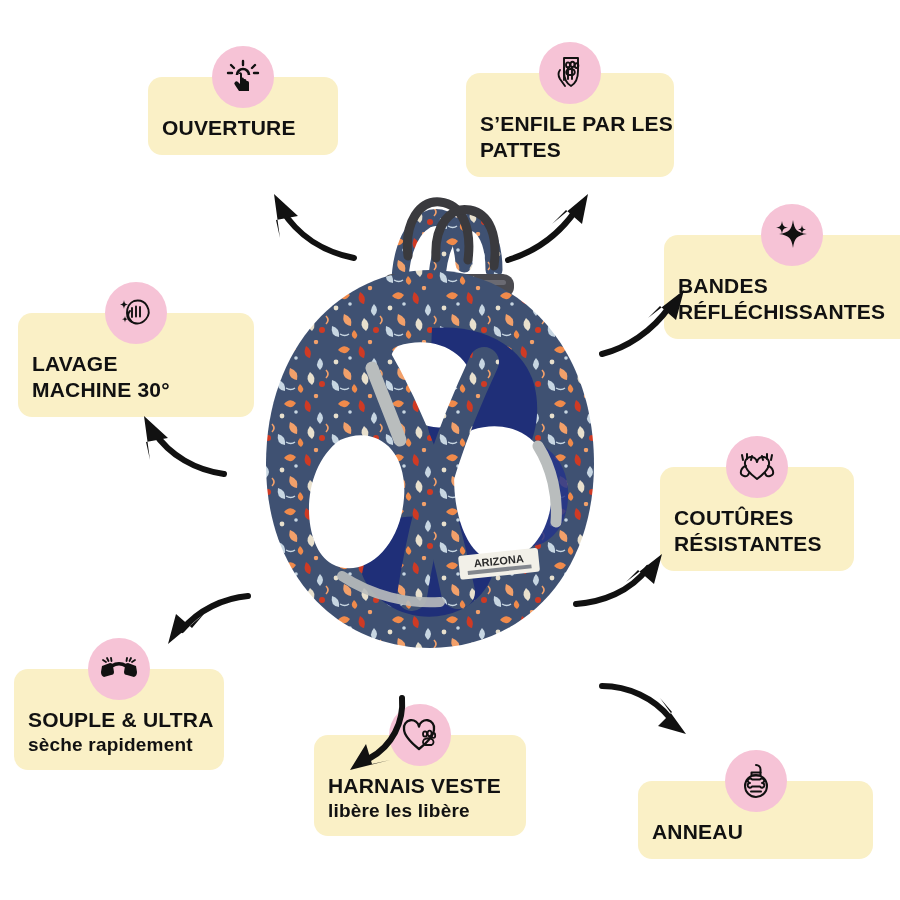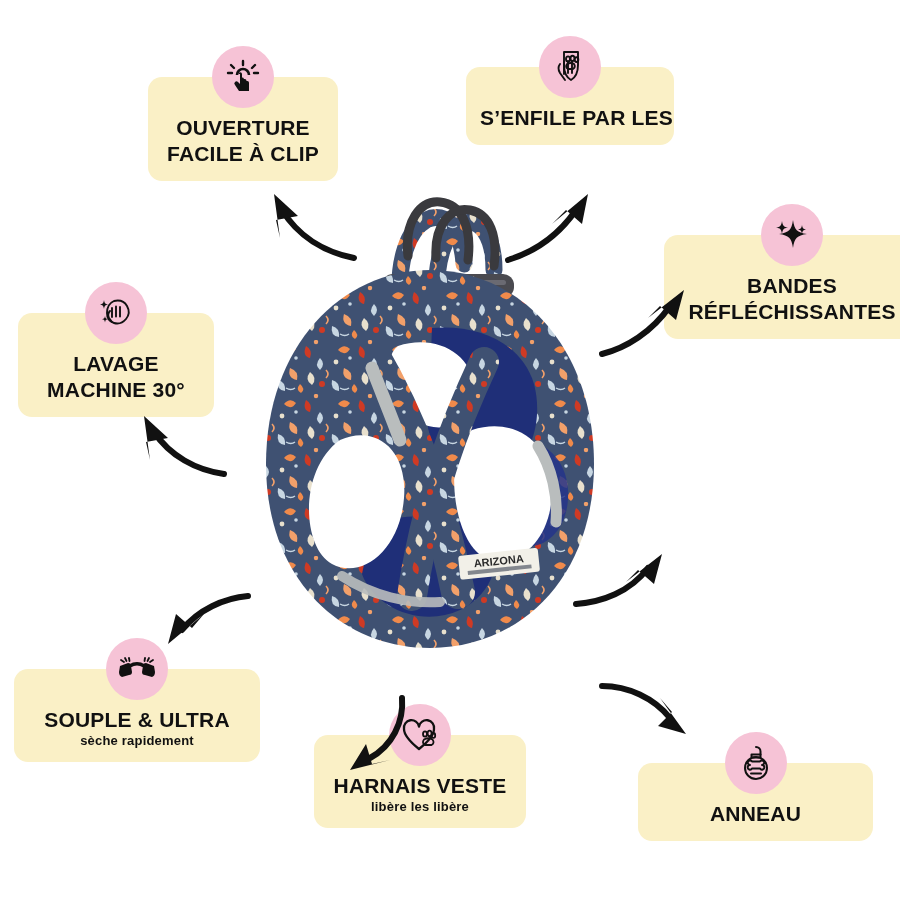--- a/index.html
+++ b/index.html
@@ -38,53 +38,53 @@
     position: relative;
     z-index: 3;
     margin-bottom: -31px;
   }
   .feature-icon svg { display: block; overflow: visible; }
 
   .feature-box {
     background: #faf0c6;
     border-radius: 14px;
     padding: 38px 14px 14px 14px;
-    text-align: center;
+    text-align: left;
     position: relative;
     z-index: 2;
     width: 100%;
   }
 
   .line {
     display: block;
     color: #111111;
     letter-spacing: 0.2px;
     white-space: nowrap;
   }
   .line.caps {
     font-weight: bold;
     font-size: 21px;
     line-height: 1.24;
     text-transform: uppercase;
   }
   .line.sub {
     font-weight: bold;
-    font-size: 13px;
+    font-size: 19px;
     line-height: 1.3;
   }
 
   
   #feat-clip        { left: 148px; top: 46px;  width: 190px; }
-  #feat-paws        { left: 466px; top: 36px;  width: 208px; }
+  #feat-paws        { left: 466px; top: 42px;  width: 208px; }
   #feat-reflect     { left: 664px; top: 204px; width: 256px; }
-  #feat-wash        { left: 18px;  top: 282px; width: 196px; }
+  #feat-wash        { left: 18px;  top: 282px; width: 236px; }
   #feat-seams       { left: 660px; top: 436px; width: 194px; }
-  #feat-light       { left: 14px;  top: 638px; width: 246px; }
+  #feat-light       { left: 14px;  top: 638px; width: 210px; }
   #feat-vest        { left: 314px; top: 704px; width: 212px; }
-  #feat-ring        { left: 638px; top: 732px; width: 235px; }
+  #feat-ring        { left: 638px; top: 750px; width: 235px; }
 
   #feat-light .feature-box,
   #feat-vest  .feature-box { padding-bottom: 12px; }
 
   
   .arrow {
     position: absolute;
     z-index: 4;
     pointer-events: none;
   }
@@ -256,21 +256,20 @@
           <path d="M3 14 L7 14"></path>
             <path d="M33 14 L29 14"></path>
         </g>
         <path d="M12 16 a6 6 0 0 1 12 0" stroke="#111" stroke-width="2.6" fill="none"></path>
         <path d="M15 15 L15 25 L13 23 a2 2 0 0 0 -3 3 L14 32 h10 v-8 a2 2 0 0 0 -2.5 -2
                  a2 2 0 0 0 -2.5 -2 a2 2 0 0 0 -2 -1.4 V15 a1.8 1.8 0 0 0 -3.6 0 Z" fill="#111"></path>
       </svg>
     </div>
     <div class="feature-box">
       <span class="line caps">OUVERTURE</span>
-      <span class="line caps">FACILE À CLIP</span>
     </div>
   </div>
 
   <div class="feature" id="feat-paws">
     <div class="feature-icon">
       <svg width="38" height="38" viewBox="0 0 38 38">
         <g fill="none" stroke="#111" stroke-width="1.9" stroke-linejoin="round" stroke-linecap="round">
           <path d="M13 4 h14 v13 q0 11 -7 15 q-7 -4 -7 -15 Z"></path>
           <path d="M9 16 q-3 4 0 9 l5 7"></path>
           <path d="M13 14 v12"></path>
@@ -278,20 +277,21 @@
             <path d="M21 13 v12"></path>
           <ellipse cx="17" cy="11" rx="2" ry="2.6"></ellipse>
           <ellipse cx="21.5" cy="10.4" rx="2" ry="2.6"></ellipse>
           <ellipse cx="25.5" cy="11.6" rx="1.8" ry="2.4"></ellipse>
           <path d="M16 16 q4 -2 7 0 q2 3 -1 5 h-5 q-3 -2 -1 -5 Z"></path>
         </g>
       </svg>
     </div>
     <div class="feature-box">
       <span class="line caps">S’ENFILE PAR LES</span>
+      <span class="line caps">PATTES</span>
     </div>
   </div>
 
   <div class="feature" id="feat-reflect">
     <div class="feature-icon">
       <svg width="38" height="38" viewBox="0 0 38 38">
         <path d="M20 4 C 21.5 14, 24 16.5, 34 18 C 24 19.5, 21.5 22, 20 32
                  C 18.5 22, 16 19.5, 6 18 C 16 16.5, 18.5 14, 20 4 Z" fill="#111"></path>
         <path d="M9 5 C 9.8 10, 10.6 10.8, 15 11.6 C 10.6 12.4, 9.8 13.2, 9 18
                  C 8.2 13.2, 7.4 12.4, 3 11.6 C 7.4 10.8, 8.2 10, 9 5 Z" fill="#111"></path>
@@ -320,20 +320,41 @@
         <path d="M8 22 C 8.4 24.4, 8.8 24.8, 11 25.2 C 8.8 25.6, 8.4 26, 8 28.6
                  C 7.6 26, 7.2 25.6, 5 25.2 C 7.2 24.8, 7.6 24.4, 8 22 Z" fill="#111"></path>
       </svg>
     </div>
     <div class="feature-box">
       <span class="line caps">LAVAGE</span>
       <span class="line caps">MACHINE 30°</span>
     </div>
   </div>
 
+  <div class="feature" id="feat-seams">
+    <div class="feature-icon">
+      <svg width="40" height="38" viewBox="0 0 40 38">
+        <g fill="none" stroke="#111" stroke-width="2" stroke-linejoin="round" stroke-linecap="round">
+          <path d="M20 31 C 12 25, 8 20, 8 16 a5 5 0 0 1 12 -2 a5 5 0 0 1 12 2 c0 4 -4 9 -12 15 Z"></path>
+          <path d="M9 18 q-4 1 -5 5 q-1 4 3 5 q4 1 5 -3"></path>
+          <path d="M31 18 q4 1 5 5 q1 4 -3 5 q-4 1 -5 -3"></path>
+          <path d="M6 12 L5 7"></path>
+            <path d="M10 11 L10 6"></path>
+            <path d="M14 12 L15 8"></path>
+          <path d="M34 12 L35 7"></path>
+            <path d="M30 11 L30 6"></path>
+            <path d="M26 12 L25 8"></path>
+        </g>
+      </svg>
+    </div>
+    <div class="feature-box">
+      <span class="line caps">COUTÛRES</span>
+      <span class="line caps">RÉSISTANTES</span>
+    </div>
+  </div>
 
   <div class="feature" id="feat-light">
     <div class="feature-icon">
       <svg width="40" height="34" viewBox="0 0 40 34">
         <path d="M8 20 C 14 9, 26 9, 32 20" stroke="#111" stroke-width="3.4" fill="none" stroke-linecap="round"></path>
         <path d="M3 14 L11 11 q3 0 3 3 l1 6 q0 3 -3 3 L5 25 q-3 -1 -3 -5 Z" fill="#111"></path>
         <path d="M37 14 L29 11 q-3 0 -3 3 l-1 6 q0 3 3 3 l7 2 q3 -1 3 -5 Z" fill="#111"></path>
         <g stroke="#111" stroke-width="1.8" stroke-linecap="round">
           <path d="M4 8 L7 10"></path>
             <path d="M8 6 L9.5 9"></path>

